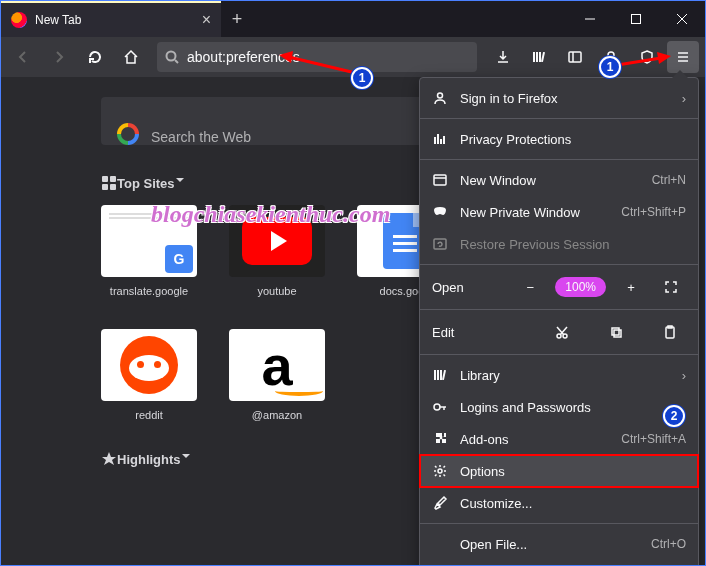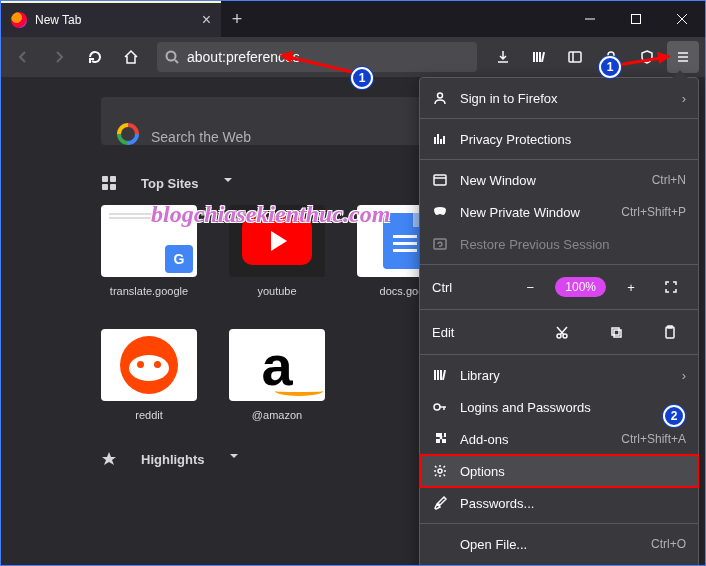--- a/index.html
+++ b/index.html
@@ -25,21 +25,21 @@
   .urlbar svg { color: #b1b1b3; }
   .url-text { color: #f9f9fa; font-size: 14px; }
   .hamburger { background: #5a5a5f; border-radius: 4px; }
   
   
   .content { position: absolute; top: 76px; left: 0; right: 0; bottom: 0; background: #2a2a2e; padding: 20px 100px; }
   .searchbox { height: 48px; background: #38383d; border-radius: 4px; display: flex; align-items: flex-end; padding: 0 16px; gap: 12px; margin-bottom: 30px; }
   .google-icon { width: 22px; height: 22px; border-radius: 50%; background: conic-gradient(#ea4335 0 90deg, #4285f4 90deg 180deg, #34a853 180deg 270deg, #fbbc05 270deg 360deg); position: relative; }
   .google-icon::after { content: ''; position: absolute; inset: 4px; background: #38383d; border-radius: 50%; }
   .search-placeholder { color: #b1b1b3; font-size: 14px; }
-  .section-header { display: flex; align-items: center; gap: 24px; color: #d7d7db; font-size: 13px; font-weight: 600; margin-bottom: 14px; }
+  .section-header { display: flex; align-items: center; gap: 0; color: #d7d7db; font-size: 13px; font-weight: 600; margin-bottom: 14px; }
   .section-header svg { width: 16px; height: 16px; }
   .tiles { display: flex; gap: 32px; flex-wrap: wrap; margin-bottom: 30px; }
   .tile { width: 96px; display: flex; flex-direction: column; align-items: center; gap: 8px; cursor: pointer; }
   .tile-thumb { width: 96px; height: 72px; background: #fff; border-radius: 4px; display: flex; align-items: center; justify-content: center; overflow: hidden; position: relative; }
   .tile-thumb.dark { background: #222; }
   .tile-label { color: #d7d7db; font-size: 11px; text-align: center; white-space: nowrap; overflow: hidden; text-overflow: ellipsis; width: 100%; }
   
   
   .thumb-translate { background: #fff; }
   .thumb-translate::before { content: ''; position: absolute; top: 8px; left: 8px; right: 8px; height: 6px; background: repeating-linear-gradient(#ddd 0 2px, transparent 2px 4px); }
@@ -300,21 +300,21 @@
       <span class="mi-icon">
           <svg width="16" height="16" fill="none" stroke="currentColor" stroke-width="1.5">
             <rect x="2" y="3" width="12" height="10" rx="1"></rect>
             <path d="M6 8a2 2 0 1 1 1 2"></path>
           </svg>
         </span>
       <span class="mi-label">Restore Previous Session</span>
     </div>
     <div class="menu-sep"></div>
     <div class="menu-zoom">
-      <span class="z-label">Ctrl</span>
+      <span class="z-label">Open</span>
       <span class="z-btn">−</span>
       <span class="z-val">100%</span>
       <span class="z-btn">+</span>
       <span class="z-btn">
           <svg width="14" height="14" fill="none" stroke="currentColor" stroke-width="1.5">
             <path d="M2 5V2h3 M12 5V2H9 M2 9v3h3 M12 9v3H9"></path>
           </svg>
         </span>
     </div>
     <div class="menu-sep"></div>
@@ -381,21 +381,21 @@
           </svg>
         </span>
       <span class="mi-label">Options</span>
     </div>
     <div class="menu-item">
       <span class="mi-icon">
           <svg width="16" height="16" fill="none" stroke="currentColor" stroke-width="1.5">
             <path d="M12 2L6 8l2 2 6-6zM5 9l-2 4 1 1 4-2z"></path>
           </svg>
         </span>
-      <span class="mi-label">Passwords...</span>
+      <span class="mi-label">Customize...</span>
     </div>
     <div class="menu-sep"></div>
     <div class="menu-item">
       <span class="mi-icon"></span>
       <span class="mi-label">Open File...</span>
       <span class="mi-shortcut">Ctrl+O</span>
     </div>
     <div class="menu-item">
       
       

